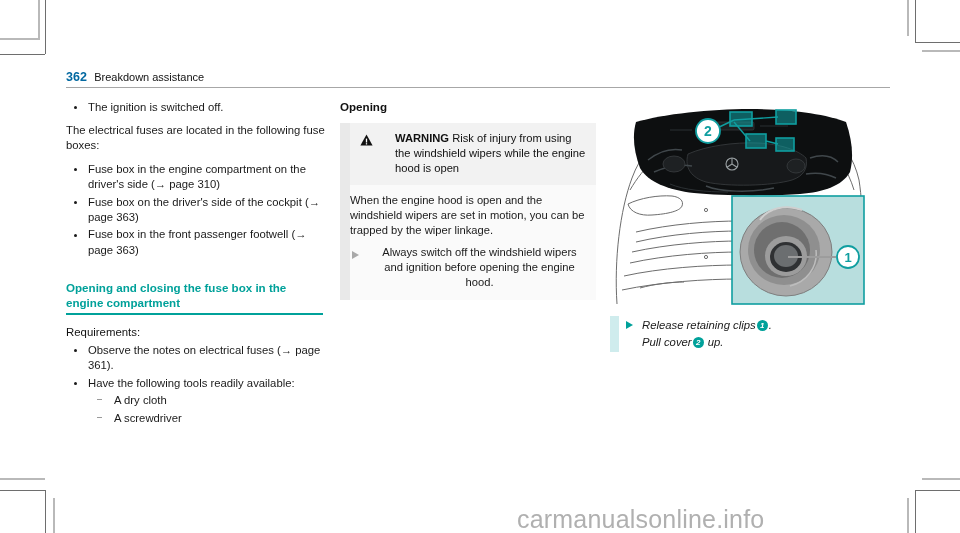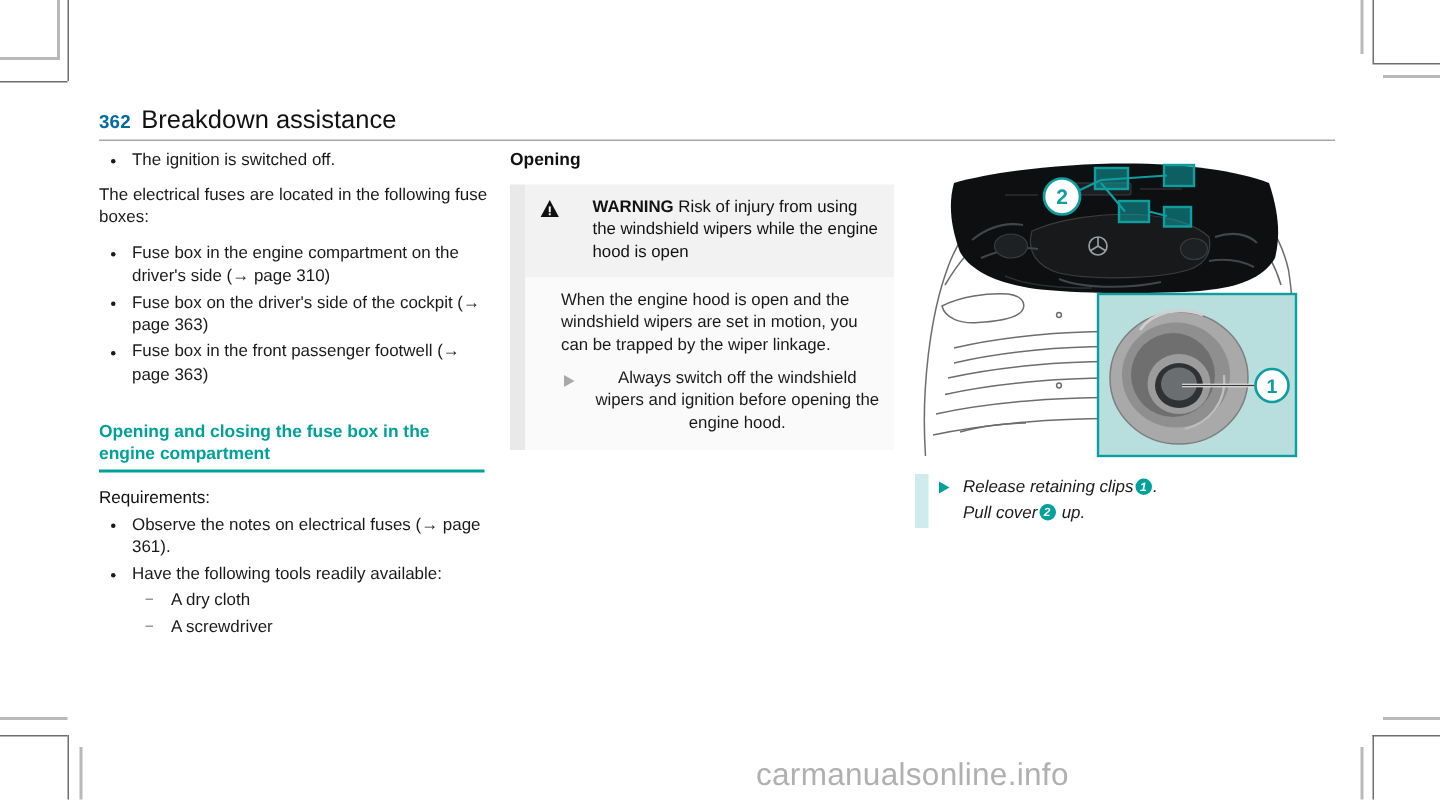--- a/index.html
+++ b/index.html
@@ -16,21 +16,21 @@
   .cmark .v{width:1px;}
   .cmark .h{height:1px;}
   .cmark .v2,.cmark .h2{position:absolute;background:#b9b9b9;}
   .cmark .v2{width:2px;}
   .cmark .h2{height:2px;}
 
   
   .runhead{position:absolute;left:66px;top:70px;width:824px;}
   .runhead .line{display:flex;align-items:baseline;gap:7px;}
   .runhead .pg{font-size:12.5px;font-weight:bold;letter-spacing:.1px;color:#0369a1;}
-  .runhead .ttl{font-size:17px;color:#111;}
+  .runhead .ttl{font-size:11px;color:#111;}
   .runhead .rule{margin-top:3px;height:1px;background:#a7a7a7;width:824px;}
 
   
   .col{position:absolute;}
   .col-left{left:66px;top:100px;width:260px;}
   .col-mid{left:340px;top:100px;width:256px;}
   .col-right{left:610px;top:100px;width:280px;}
 
   p,ul{margin:0;}
   .para{font-size:11.3px;line-height:15.2px;color:#1a1a1a;margin-bottom:8px;}
@@ -70,21 +70,21 @@
   .warnbox .leftbar{
     position:absolute;left:0;top:0;bottom:0;width:10px;background:#e9e9e9;
   }
   .warnbox .wb-head{
     background:#f2f2f2;padding:8px 9px 9px 10px;margin-left:10px;
     display:flex;gap:22px;align-items:flex-start;
   }
   .tri{flex:0 0 auto;width:13px;height:12px;margin-top:1px;position:relative;}
   .wb-head .txt{font-size:11.2px;line-height:15px;color:#111;}
   .wb-head .txt b{font-weight:bold;}
-  .wb-body{background:#fafafa;padding:8px 9px 10px 24px;margin-left:10px;}
+  .wb-body{background:#fafafa;padding:8px 9px 10px 0;margin-left:10px;}
   .wb-body .p{font-size:11.2px;line-height:15.2px;color:#1a1a1a;}
   .wb-body .act{
     position:relative;padding-left:22px;margin-top:6px;
     font-size:11.2px;line-height:15.2px;color:#1a1a1a;text-align:center;
   }
   .wb-body .act .ptr{position:absolute;left:2px;top:3.5px;}
   .ptr-dark{display:inline-block;width:0;height:0;
     border-left:7px solid #a9a9a9;border-top:4.5px solid transparent;border-bottom:4.5px solid transparent;}
 
   
@@ -96,21 +96,21 @@
     border-left:7px solid #00a19a;border-top:4.5px solid transparent;border-bottom:4.5px solid transparent;}
   .cap .l{font-size:11.3px;line-height:16.5px;color:#1a1a1a;padding-left:16px;}
   .num{
     display:inline-block;width:11px;height:11px;line-height:11px;border-radius:50%;
     background:#00a19a;color:#fff;font-size:8px;font-weight:bold;text-align:center;
     vertical-align:1px;margin:0 1px;
   }
 
   
   .wm{
-    position:absolute;left:504px;top:505px;font-size:21px;color:#b0b0b0;
+    position:absolute;left:517px;top:505px;font-size:25px;color:#b0b0b0;
     letter-spacing:.2px;font-family:"Liberation Sans", sans-serif;
   }
 </style>
 </head>
 <body>
 
 <div class="page">
 
   <div class="cmark">
     <div class="v" style="left:45px;top:0;height:54px;"></div>

